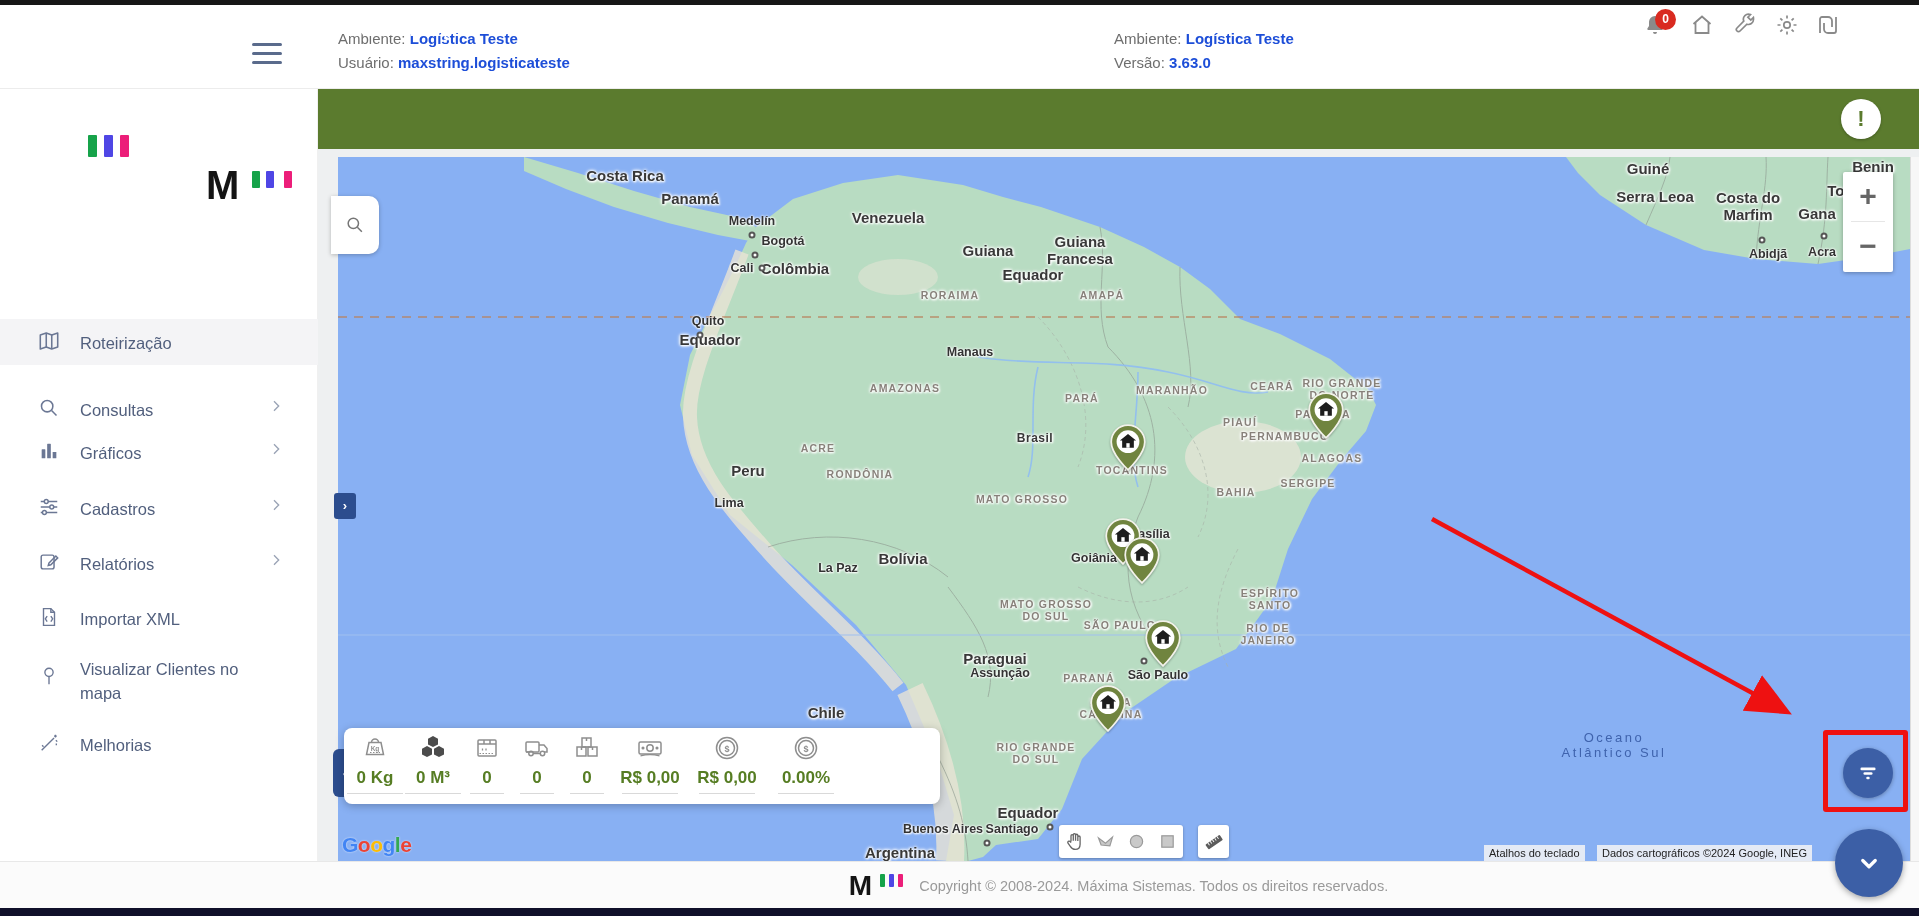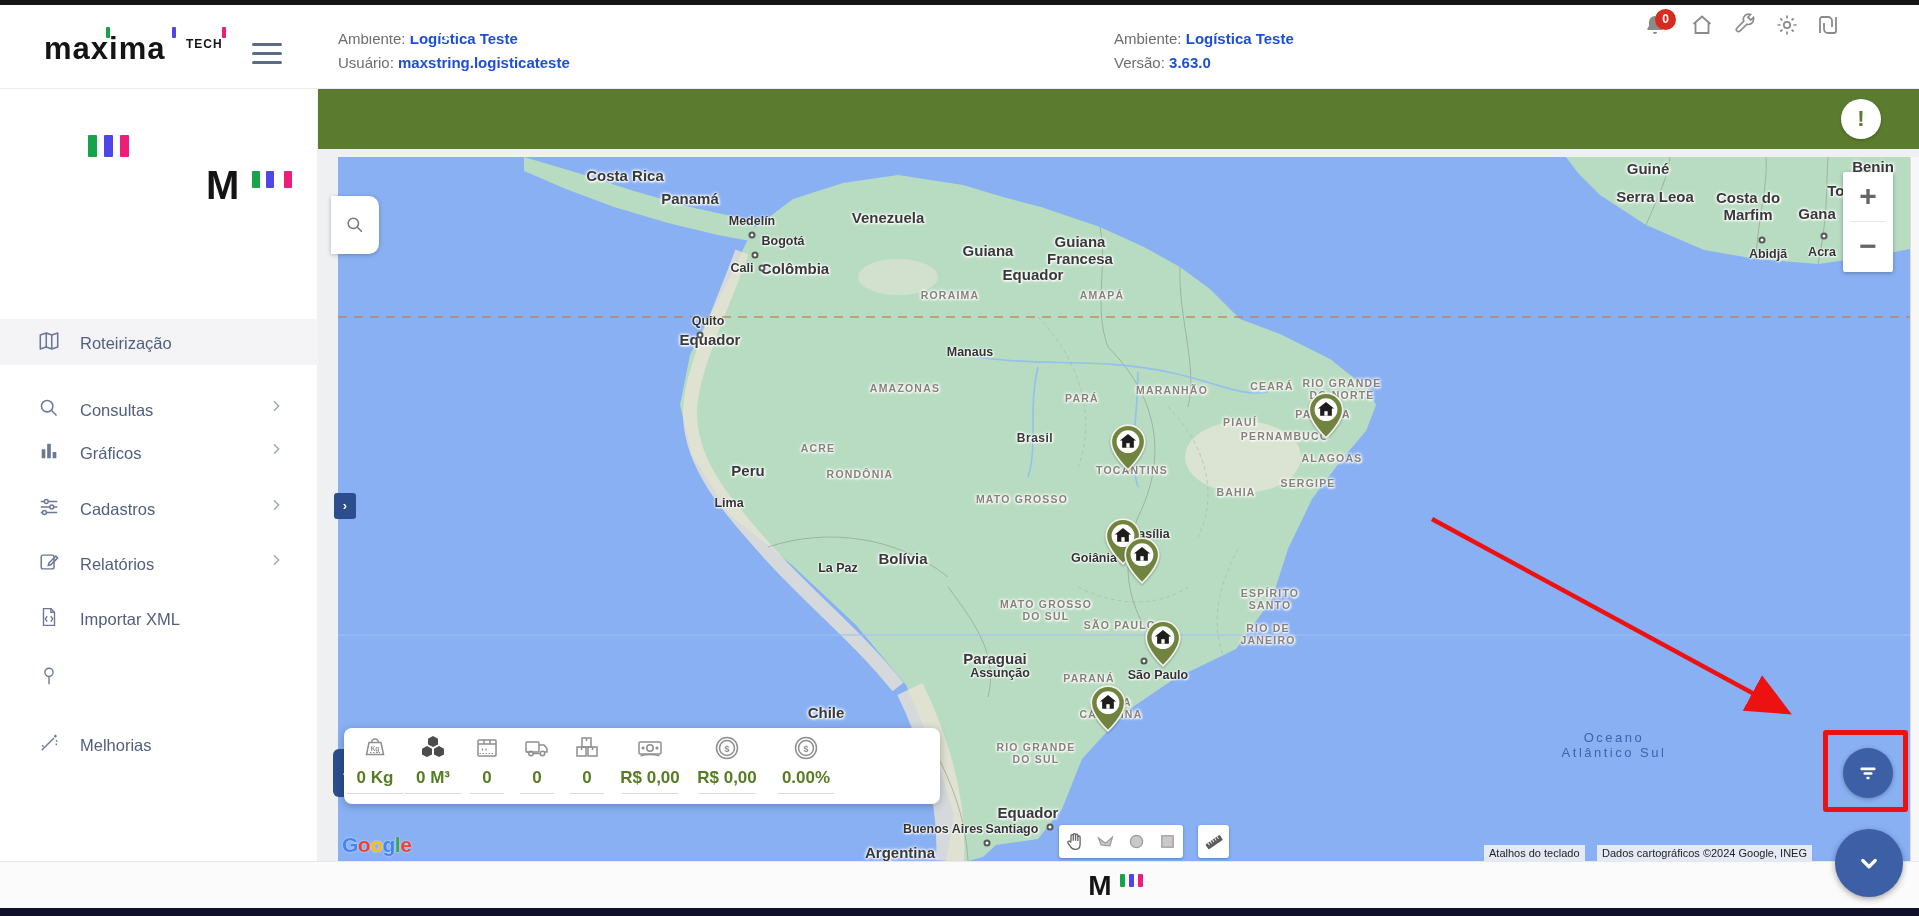--- a/index.html
+++ b/index.html
@@ -121,27 +121,20 @@
   #footer-text{font-size:14.5px;color:#9a9a9a}
 </style>
 </head>
 <body>
 
 <div id="app">
 
   <div id="topbar"></div>
 
   <div id="header">
-    <div id="logo">
-      <span class="brand">maxima</span>
-      <span class="tech">TECH</span>
-      <span class="bar" style="left:62px;background:#16a34a"></span>
-      <span class="bar" style="left:128px;background:#4f46e5"></span>
-      <span class="bar" style="left:178px;background:#ec1e79"></span>
-    </div>
     <div id="hamburger">
         <span></span>
         <span></span>
         <span></span>
       </div>
     <div class="hdr-info" id="hdr-info-1">
       <div><span>Ambiente:</span> <b>Logística Teste</b></div>
       <div><span>Usuário:</span> <b>maxstring.logisticateste</b></div>
     </div>
     <div class="hdr-info" id="hdr-info-2">
@@ -237,20 +230,21 @@
               <path d="M14 2.8v4h4"></path>
               <path d="m10 11-2 3 2 3M14 11l2 3-2 3"></path>
             </svg></div>
           <div class="slabel">Importar XML</div>
         </div>
         <div class="side-item" style="top: 556px; height: 64px;">
           <div class="sicon" style="top: 20px;"><svg viewBox="0 0 24 24" fill="none" stroke="currentColor" stroke-width="1.5">
               <circle cx="12" cy="8" r="4.5"></circle>
               <path d="M12 12.5V21"></path>
             </svg></div>
+          <div class="slabel">Visualizar Clientes no mapa</div>
         </div>
         <div class="side-item" style="top: 632px; height: 46px;">
           <div class="sicon"><svg viewBox="0 0 24 24" fill="none" stroke="currentColor" stroke-width="1.5">
               <path d="m4 20 11-11M15 9l2.5-2.5M19 3v3M17.5 4.5h3M19.5 9l1.5 1.5M20 12.5v2M4.5 14.5 6 16"></path>
             </svg></div>
           <div class="slabel">Melhorias</div>
         </div>
       </div>
   </div>
 
@@ -589,16 +583,17 @@
   <div id="scrollstrip"></div>
 
   <div id="footer">
     <div id="footer-inner">
       <span class="m">M</span>
       <span class="bars">
         <i style="background:#16a34a"></i>
           <i style="background:#4f46e5"></i>
           <i style="background:#ec1e79"></i>
       </span>
+      <span id="footer-text">Copyright © 2008-2024. Máxima Sistemas. Todos os direitos reservados.</span>
     </div>
   </div>
   <div id="bottombar"></div>
 </div>
 
 </body></html>

